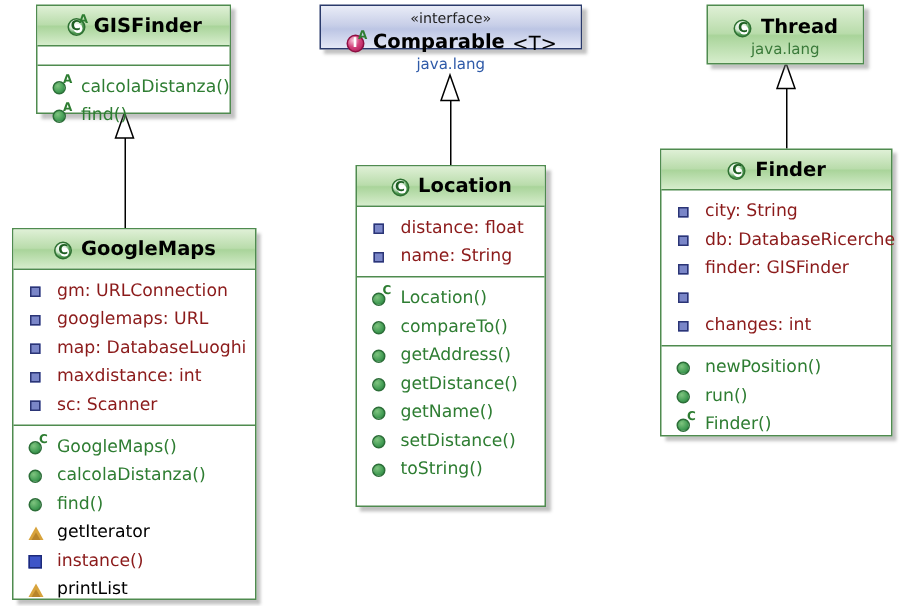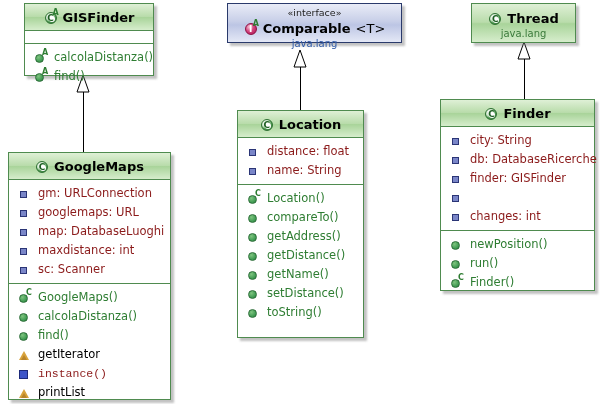--- a/index.html
+++ b/index.html
@@ -83,21 +83,21 @@
     padding-left: 9px;
     white-space: nowrap;
   }
   .row .lbl {
     font-size: 11.5px;
     line-height: 13px;
   }
   .row.attr .lbl { color: #8b1a1a; }
   .row.meth .lbl { color: #2e7d32; }
   .row.err  .lbl { color: #000000; }
-  .row.blue .lbl { color: #8b1a1a; font-family: Liberation Mono, monospace; }
+  .row.blue .lbl { color: #8b1a1a; }
 
   
   .ico {
     width: 15px;
     height: 14px;
     margin-right: 5px;
     position: relative;
     flex: 0 0 15px;
   }
   
@@ -324,21 +324,21 @@
       <span class="ico sq-blue"></span>
       <span class="lbl">instance()</span>
     </div>
     <div class="row err">
       <span class="ico tri"></span>
       <span class="lbl">printList</span>
     </div>
   </div>
 </div>
 
-<div class="umlbox iface" style="left:227px; top:3px; width:175px; height:40px;">
+<div class="umlbox iface" style="left:213px; top:3px; width:175px; height:30px;">
   <div class="hdr" style="height:100%;">
     <span class="stereo">«interface»</span>
     <span class="tico ifc">
       <span class="disc"></span>
       <span class="glyph">I</span>
       <span class="asup">A</span>
     </span><span class="hdr-title">Comparable</span><span class="hdr-generic" style="margin-left:5px;">&lt;T&gt;</span>
     <span class="pkg">java.lang</span>
   </div>
 </div>

